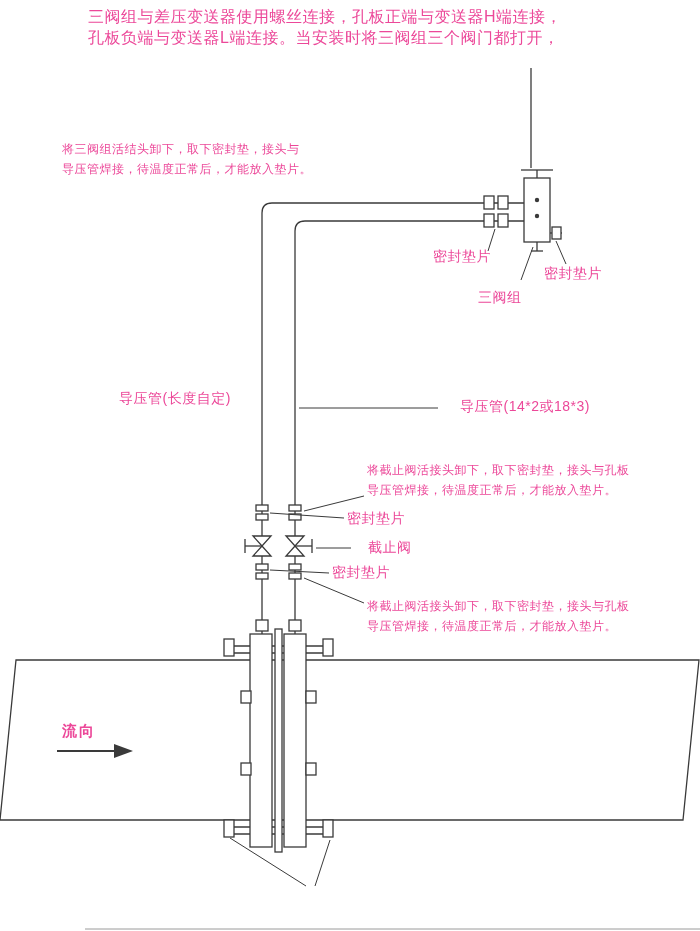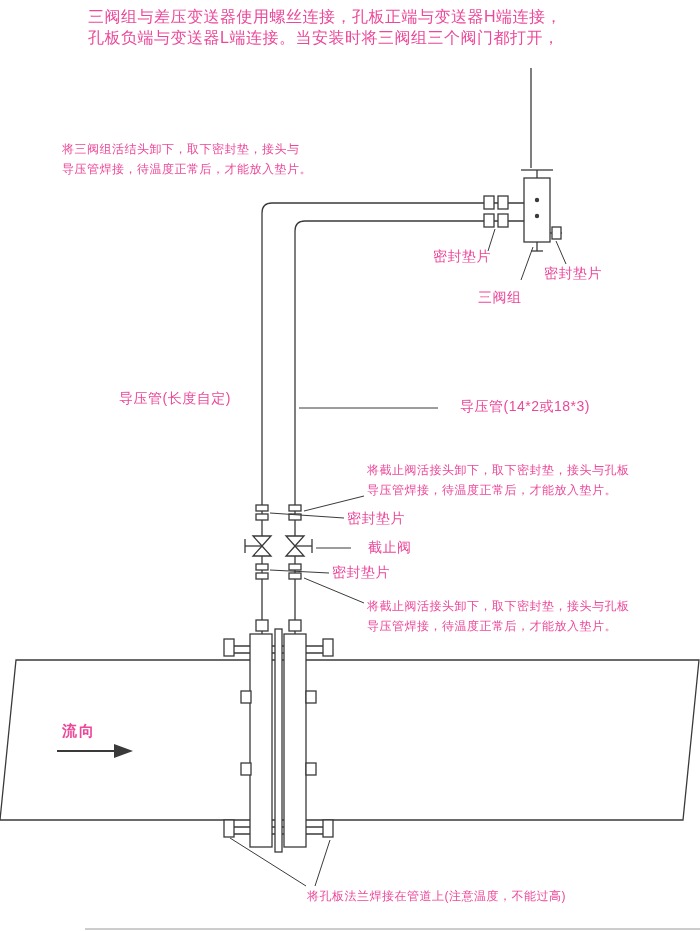--- a/index.html
+++ b/index.html
@@ -143,15 +143,14 @@
   <div class="txt lbl" style="left:354px;top:540px;margin-left:14px;">截止阀</div>
   <div class="txt lbl" style="left:332px;top:565px;">密封垫片</div>
 
   <div class="txt para" style="left:367px;top:596px;">
     <div>将截止阀活接头卸下，取下密封垫，接头与孔板</div>
     <div>导压管焊接，待温度正常后，才能放入垫片。</div>
   </div>
 
   <div class="txt flow" style="left:62px;top:722px;font-family:Liberation Mono, monospace;">流向</div>
 
-  <div class="txt para" style="left:307px;top:886px;">将孔板法兰焊接在管道上(注意温度，不能过高)</div>
 
 </div>
 
 </body></html>

